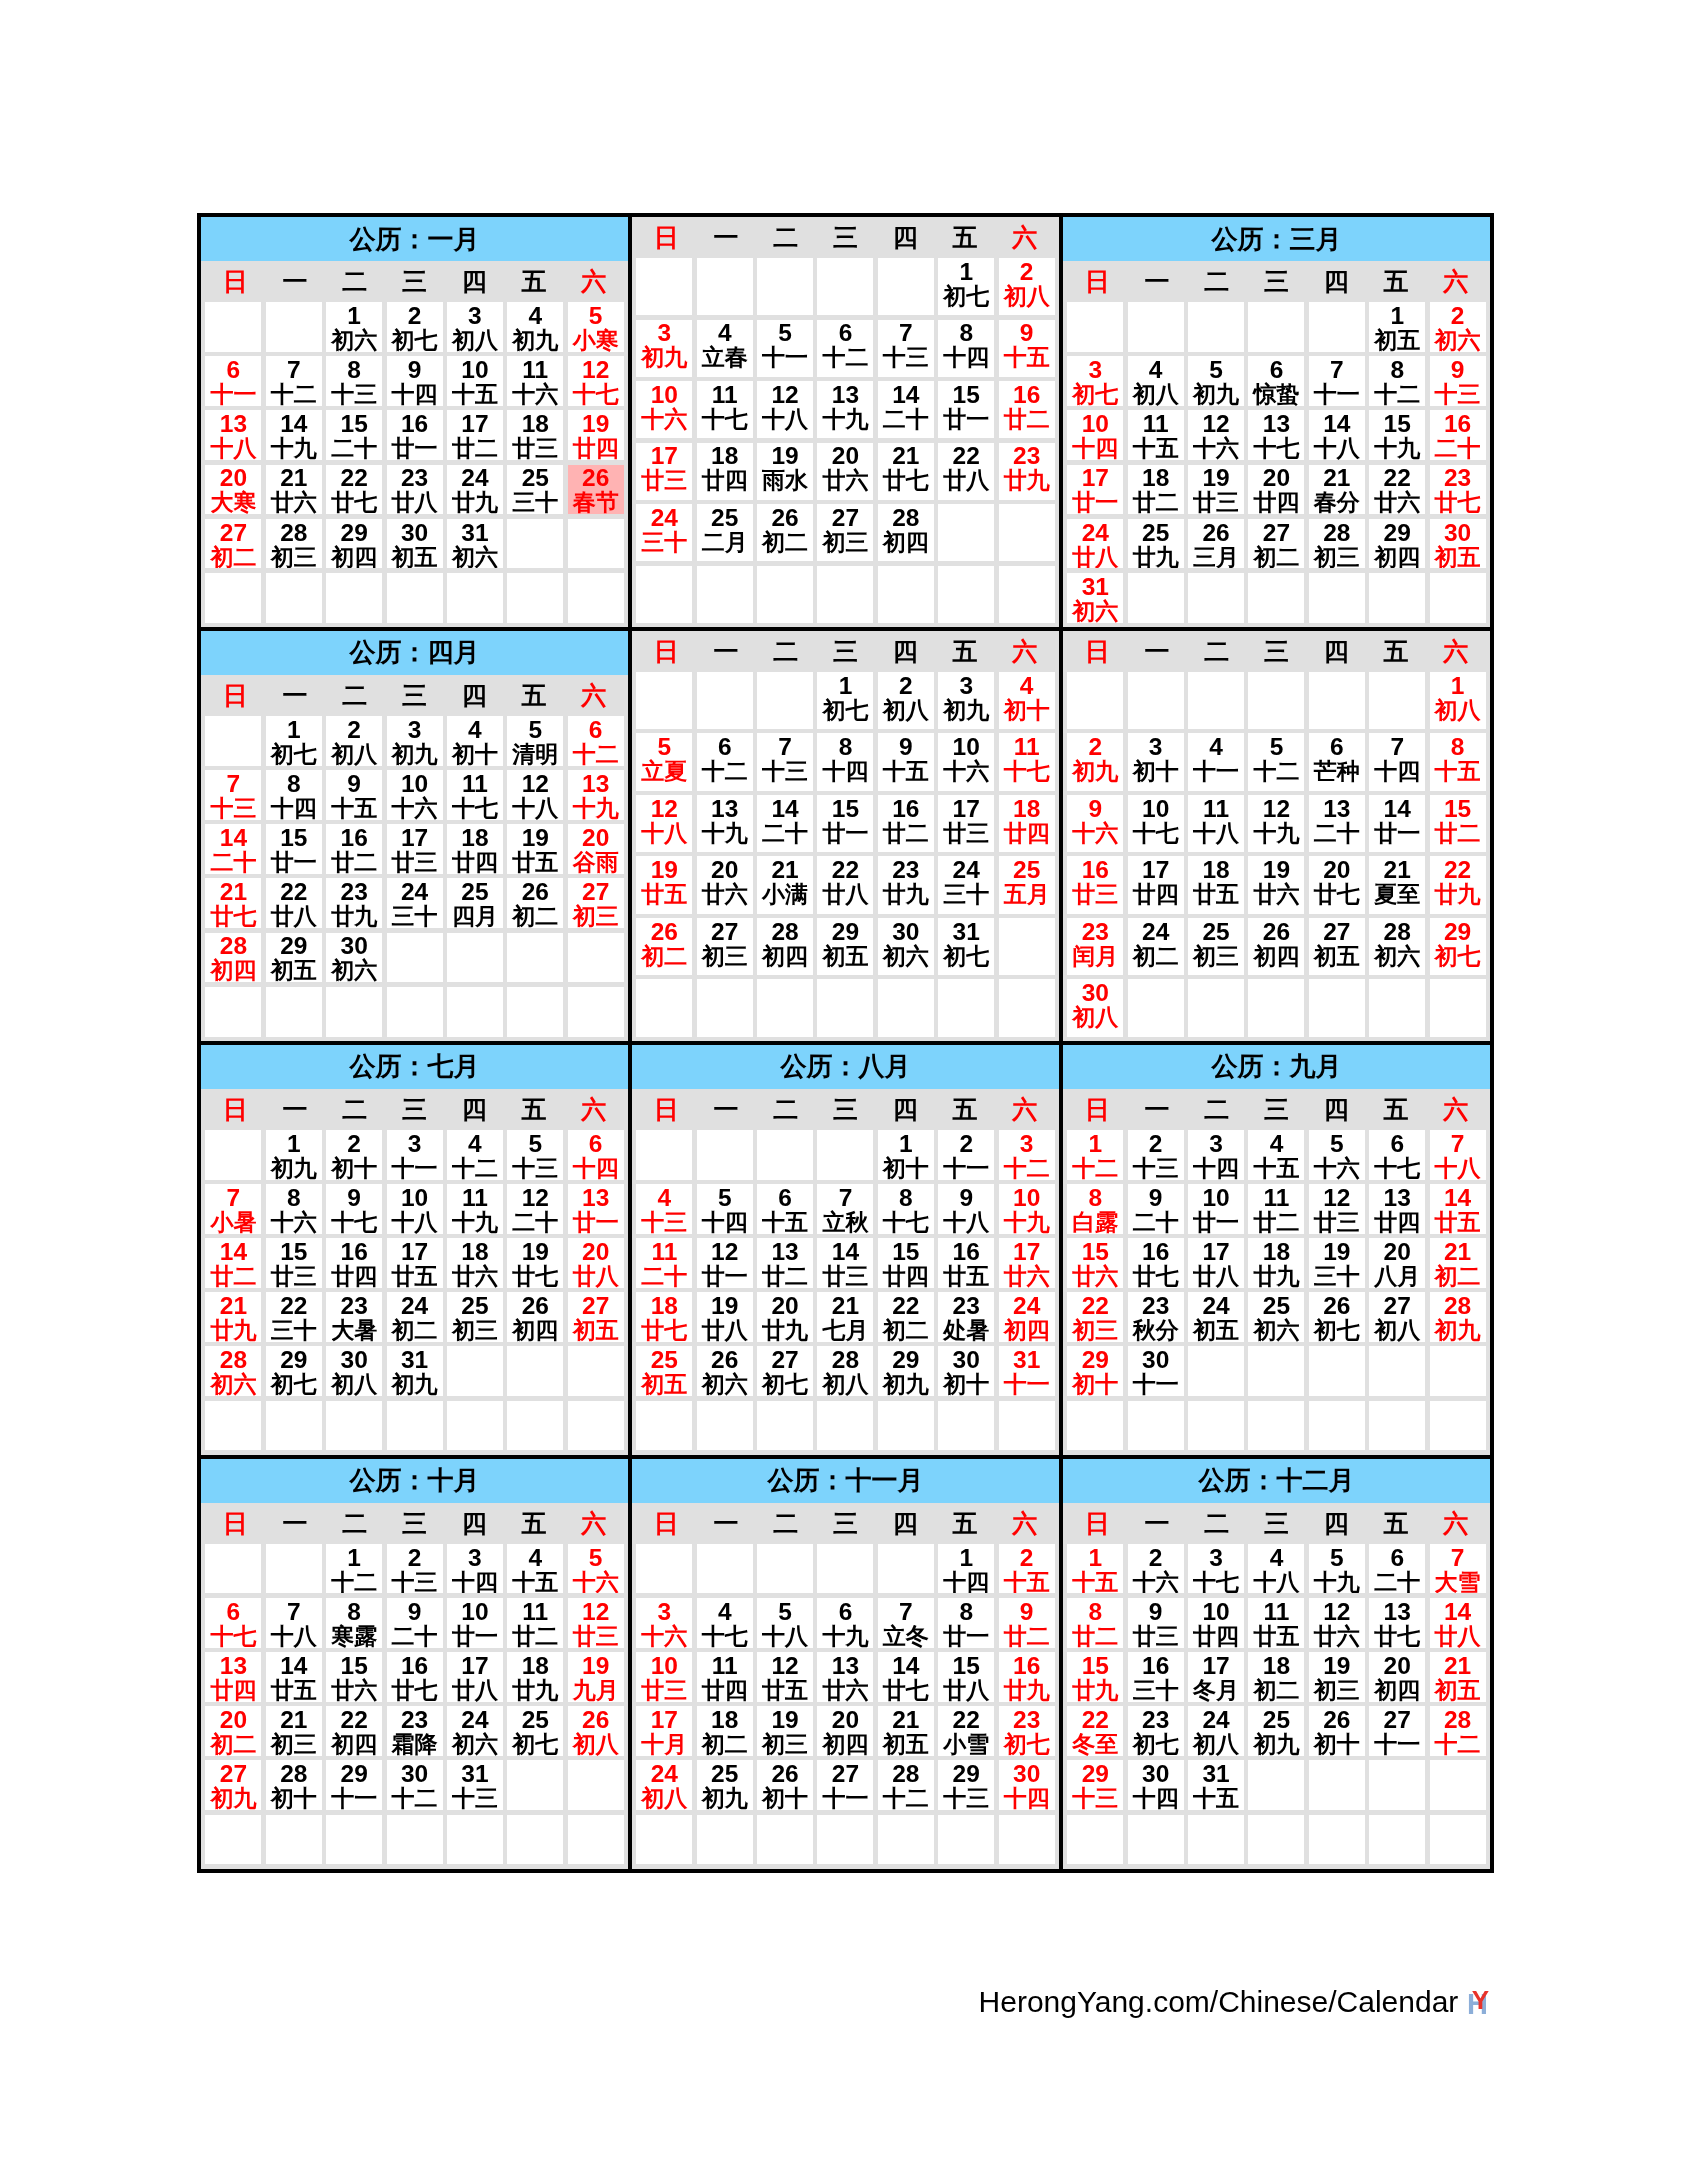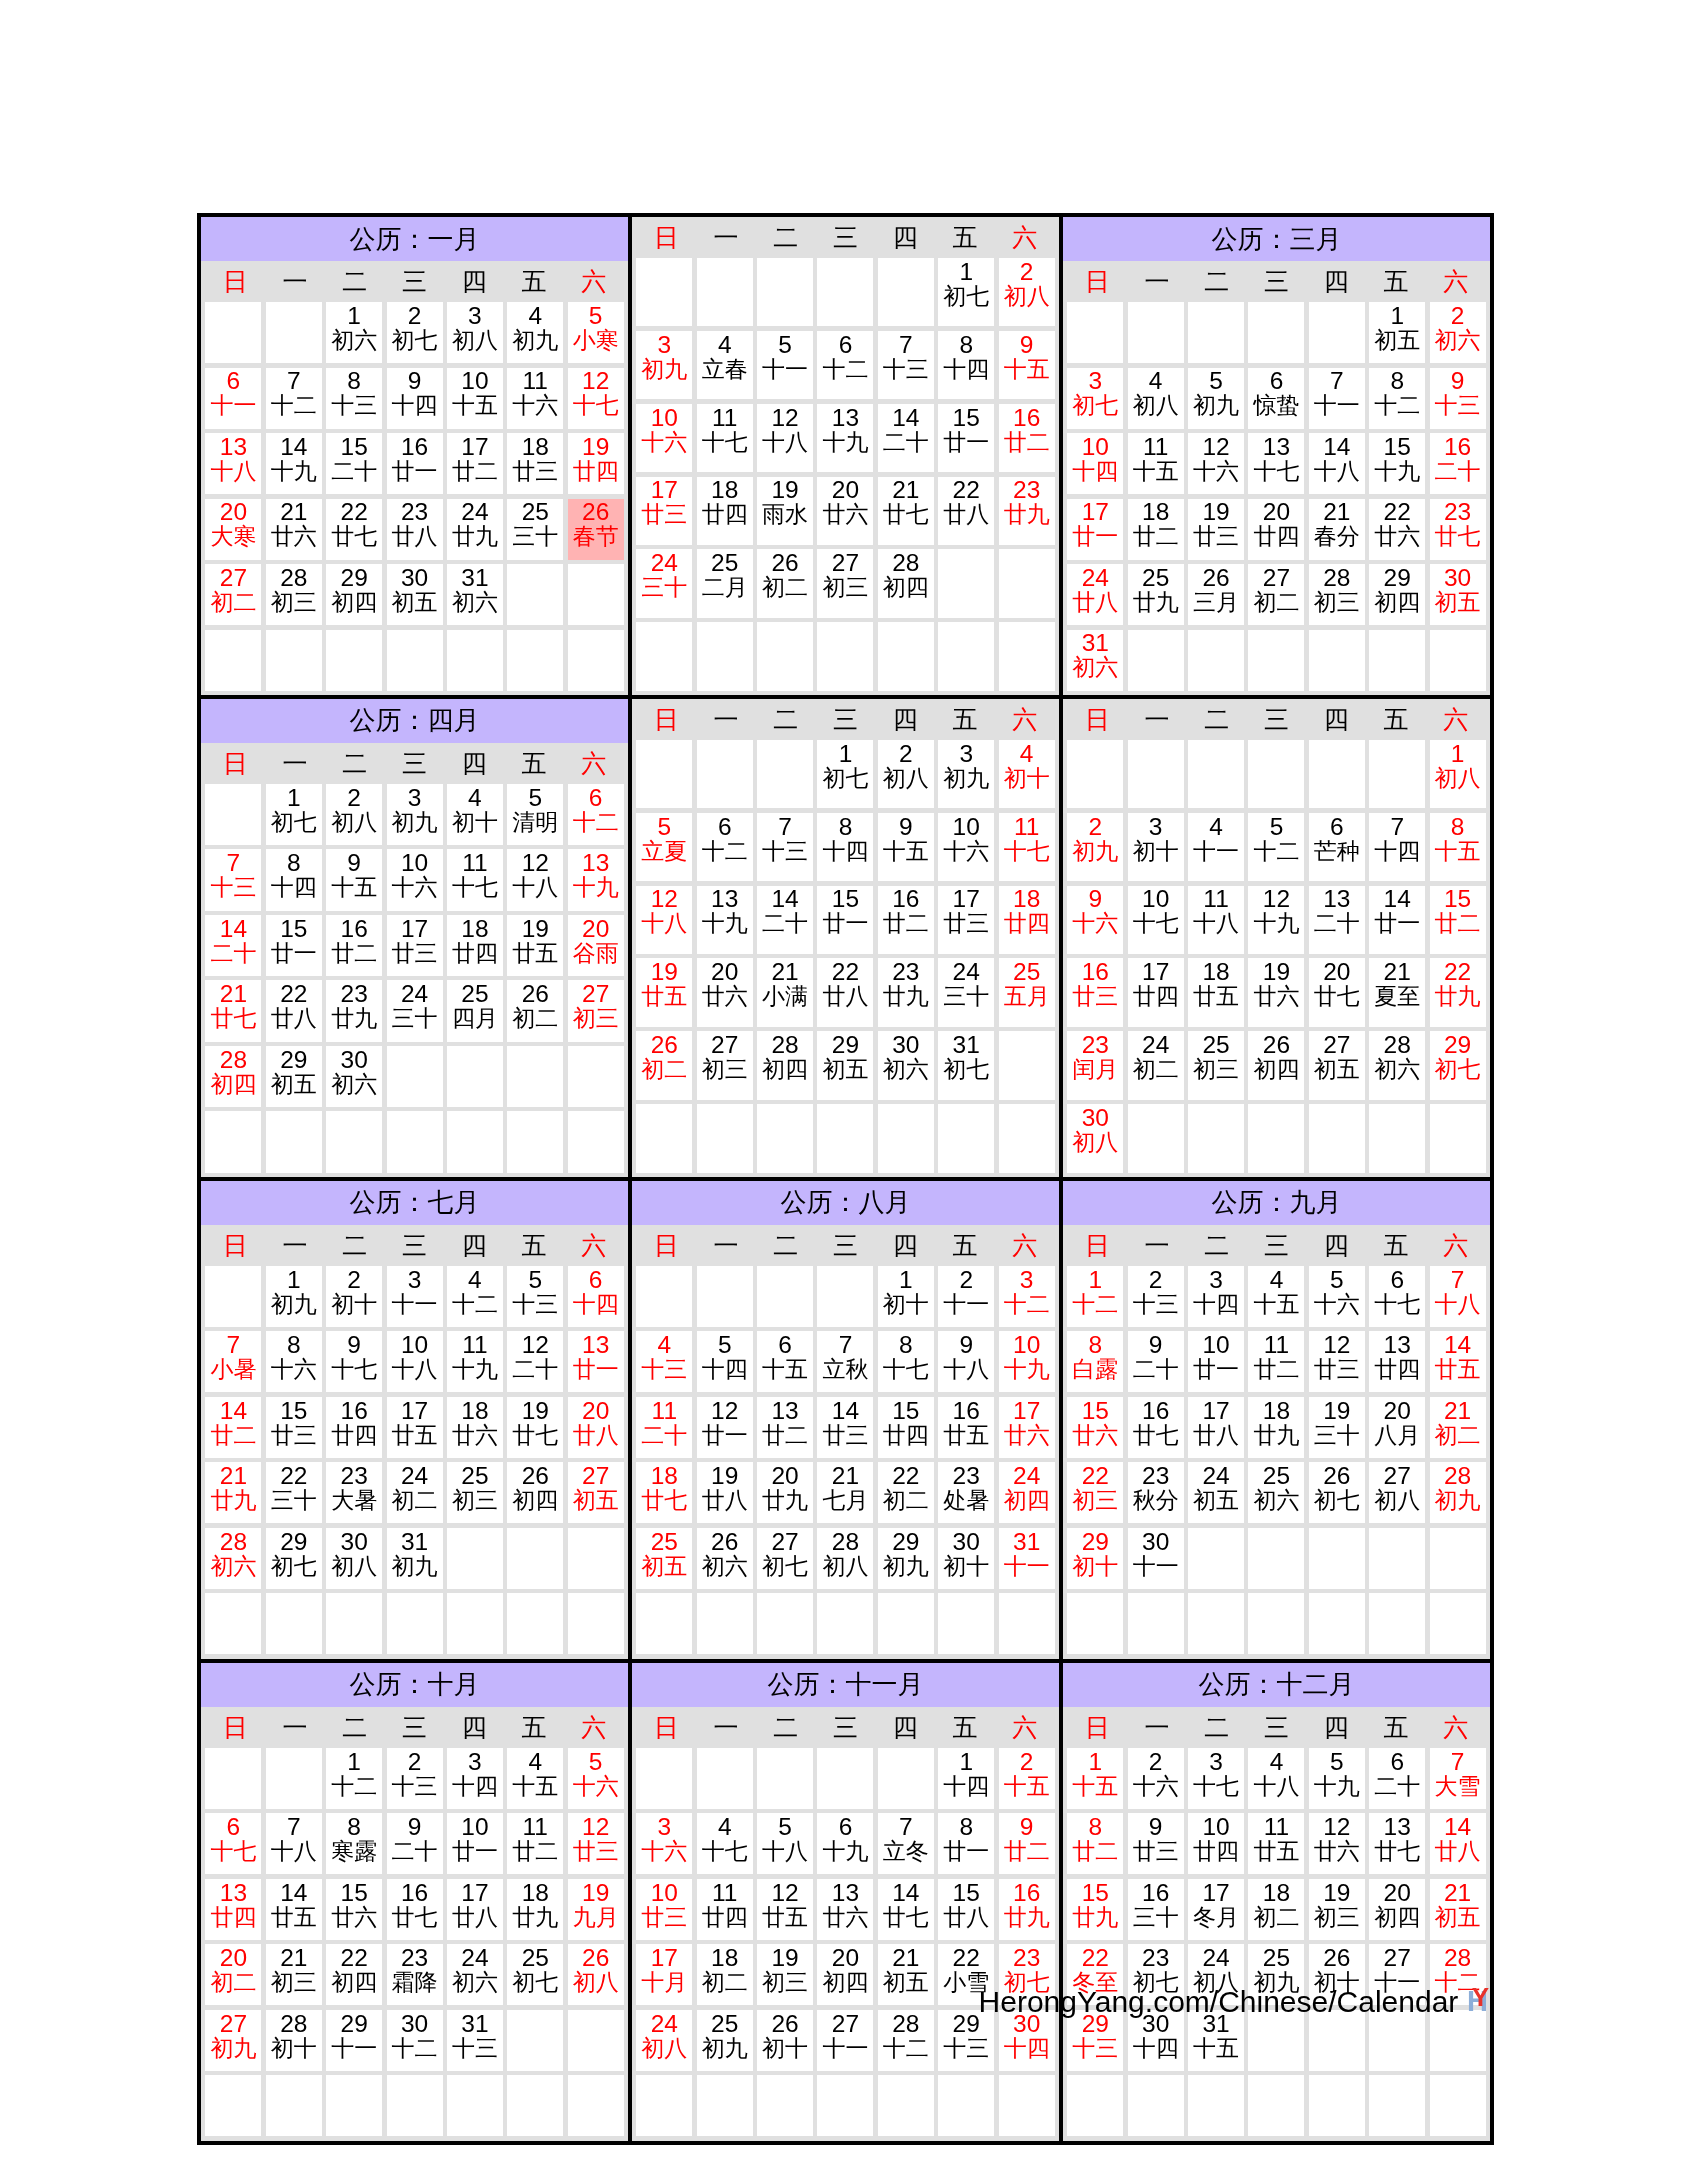--- a/index.html
+++ b/index.html
@@ -14,22 +14,22 @@
   }
   .cal-title{
     background:#fff;height:92px;border-bottom:4.4px solid #000;
     display:flex;align-items:center;justify-content:center;
     font-size:43px;color:#ff0000;letter-spacing:0.9px;white-space:nowrap;
   }
   .months{
     display:grid;grid-template-columns:repeat(3,1fr);gap:3.9px;background:#000;
   }
   .month{
-    background:#c4b5fd;height:478px;display:flex;flex-direction:column;
-    box-sizing:border-box;overflow:hidden;
+    background:#7dd3fc;height:410px;display:flex;flex-direction:column;
+    box-sizing:border-box;overflow:hidden;font-weight:bold;
   }
   .month-title{
     flex:0 0 44px;display:flex;align-items:center;justify-content:center;
     font-size:26px;color:#000;
   }
   .mgrid{
     flex:1;background:#e0e0e0;padding:0 4.4px 4.4px 4.4px;
     display:flex;flex-direction:column;min-height:0;
   }
   .weekdays{
@@ -43,21 +43,21 @@
   .day{
     background:#fff;text-align:center;padding-top:0.9px;box-sizing:border-box;
     color:#000;overflow:hidden;
   }
   .day .num{font-size:24.5px;line-height:26px;}
   .day .lun{font-size:23px;line-height:23px;white-space:nowrap;}
   .wknd{color:#ff0000;}
   .day.hl{background:#ffb3b3;}
   .footer{
     position:absolute;top:1985px;right:198px;
-    display:flex;align-items:flex-start;gap:8.7px;
+    display:flex;align-items:flex-end;gap:8.7px;
     font-size:30px;color:#000;
   }
   .logo{position:relative;width:27px;height:31px;flex:0 0 auto;}
   .logo .h{
     position:absolute;left:0;top:1.7px;font-size:29px;line-height:29px;
     font-weight:bold;color:#8caed8;
   }
   .logo .y{
     position:absolute;left:50%;top:-1.7px;transform:translateX(-50%);
     font-size:26px;line-height:29px;font-weight:bold;color:#e8322a;

